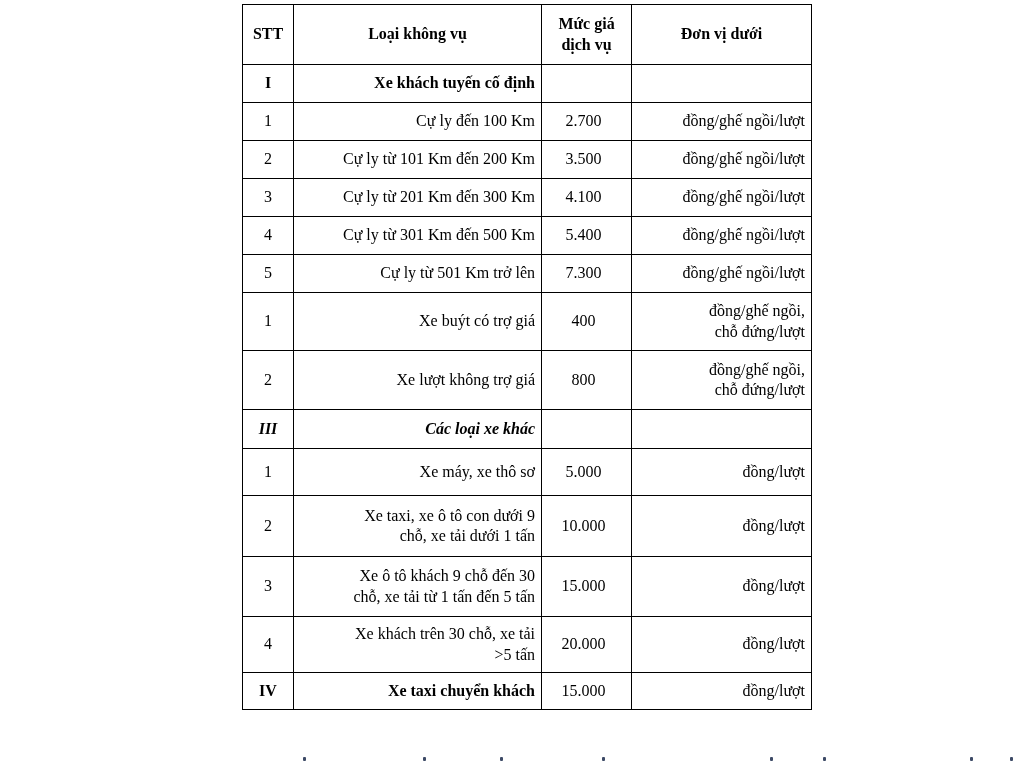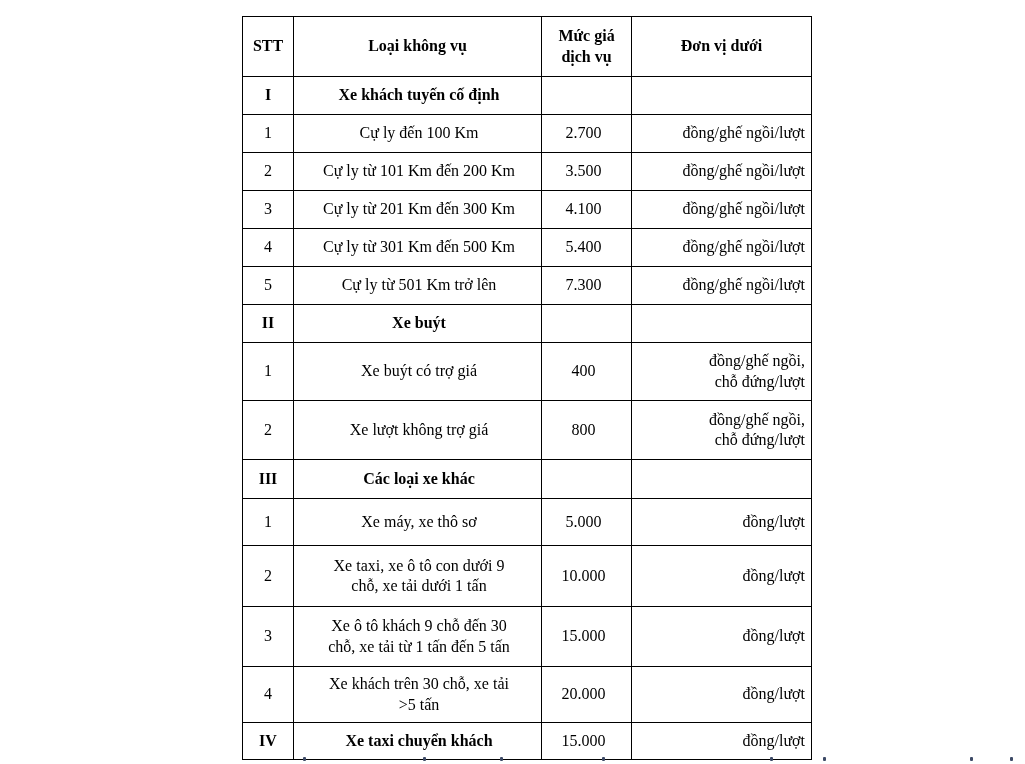--- a/index.html
+++ b/index.html
@@ -11,21 +11,21 @@
     position: relative;
     width: 1025px;
     height: 764px;
     overflow: hidden;
     font-family: "Liberation Serif", "DejaVu Serif", serif;
     color: #000000;
   }
   table.price-table {
     position: absolute;
     left: 242px;
-    top: 16px;
+    top: 4px;
     width: 569px;
     border-collapse: collapse;
     table-layout: fixed;
   }
   col.c-stt     { width: 51px; }
   col.c-service { width: 248px; }
   col.c-price   { width: 90px; }
   col.c-unit    { width: 180px; }
 
   th, td {
@@ -38,40 +38,40 @@
   }
   th {
     font-weight: bold;
     text-align: center;
   }
   td.stt {
     text-align: center;
     padding: 2px 2px;
   }
   td.service {
-    text-align: center;
+    text-align: right;
     padding: 2px 6px 2px 9px;
     white-space: pre-line;
   }
   td.price {
     text-align: center;
     padding-right: 10px;
   }
   td.unit {
     text-align: right;
     white-space: pre-line;
     padding: 2px 6px;
   }
   tr.section td.stt,
   tr.section td.service {
     font-weight: bold;
   }
   tr.h60 { height: 60px; }
   tr.h38 { height: 38px; }
-  tr.h39 { height: 39px; }
+  tr.h39 { height: 39px; font-style: italic; }
   tr.h47 { height: 47px; }
   tr.h56 { height: 56px; }
   tr.h58 { height: 58px; }
   tr.h59 { height: 59px; }
   tr.h60b { height: 60px; }
   tr.h61 { height: 61px; }
   tr.h37 { height: 37px; }
 
   .cutoff-fragment {
     position: absolute;
@@ -145,26 +145,20 @@
       <td class="service">Cự ly từ 301 Km đến 500 Km</td>
       <td class="price">5.400</td>
       <td class="unit">đồng/ghế ngồi/lượt</td>
     </tr>
     <tr class="h38">
       <td class="stt">5</td>
       <td class="service">Cự ly từ 501 Km trở lên</td>
       <td class="price">7.300</td>
       <td class="unit">đồng/ghế ngồi/lượt</td>
     </tr>
-    <tr class="h38 section">
-      <td class="stt">II</td>
-      <td class="service">Xe buýt</td>
-      <td class="price"></td>
-      <td class="unit"></td>
-    </tr>
     <tr class="h58">
       <td class="stt">1</td>
       <td class="service">Xe buýt có trợ giá</td>
       <td class="price">400</td>
       <td class="unit">đồng/ghế ngồi,
 chỗ đứng/lượt</td>
     </tr>
     <tr class="h59">
       <td class="stt">2</td>
       <td class="service">Xe lượt không trợ giá</td>

